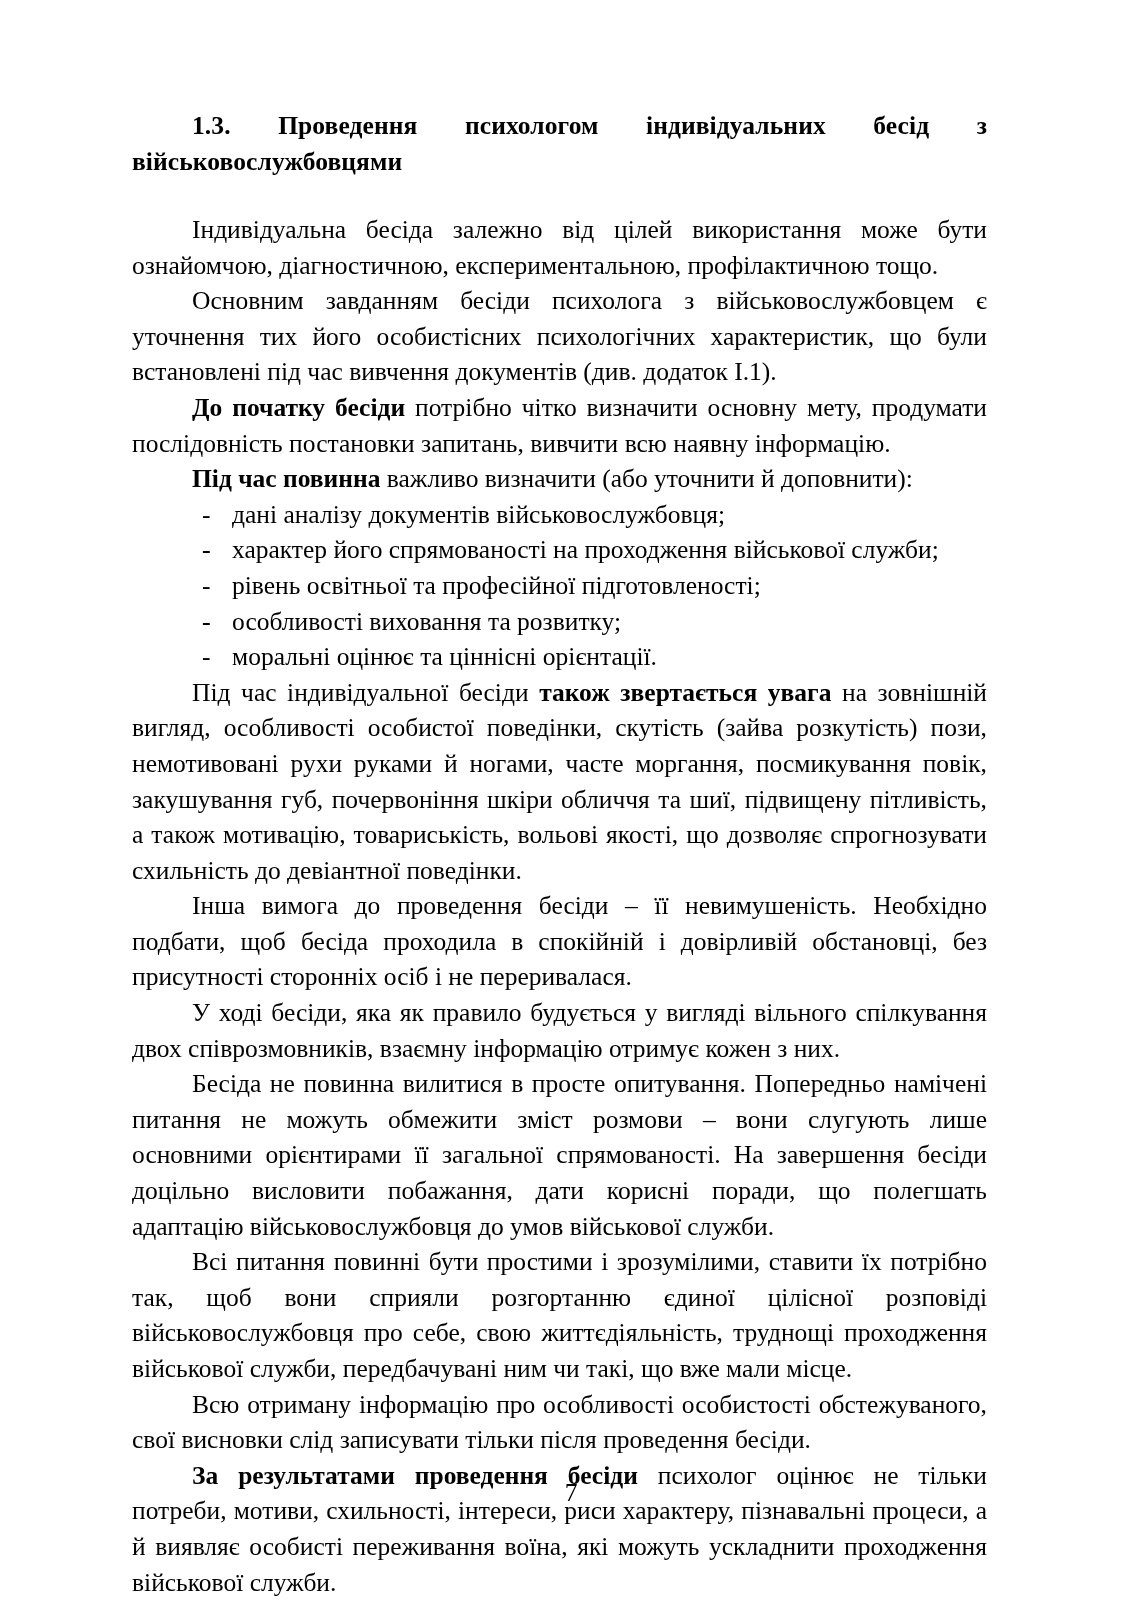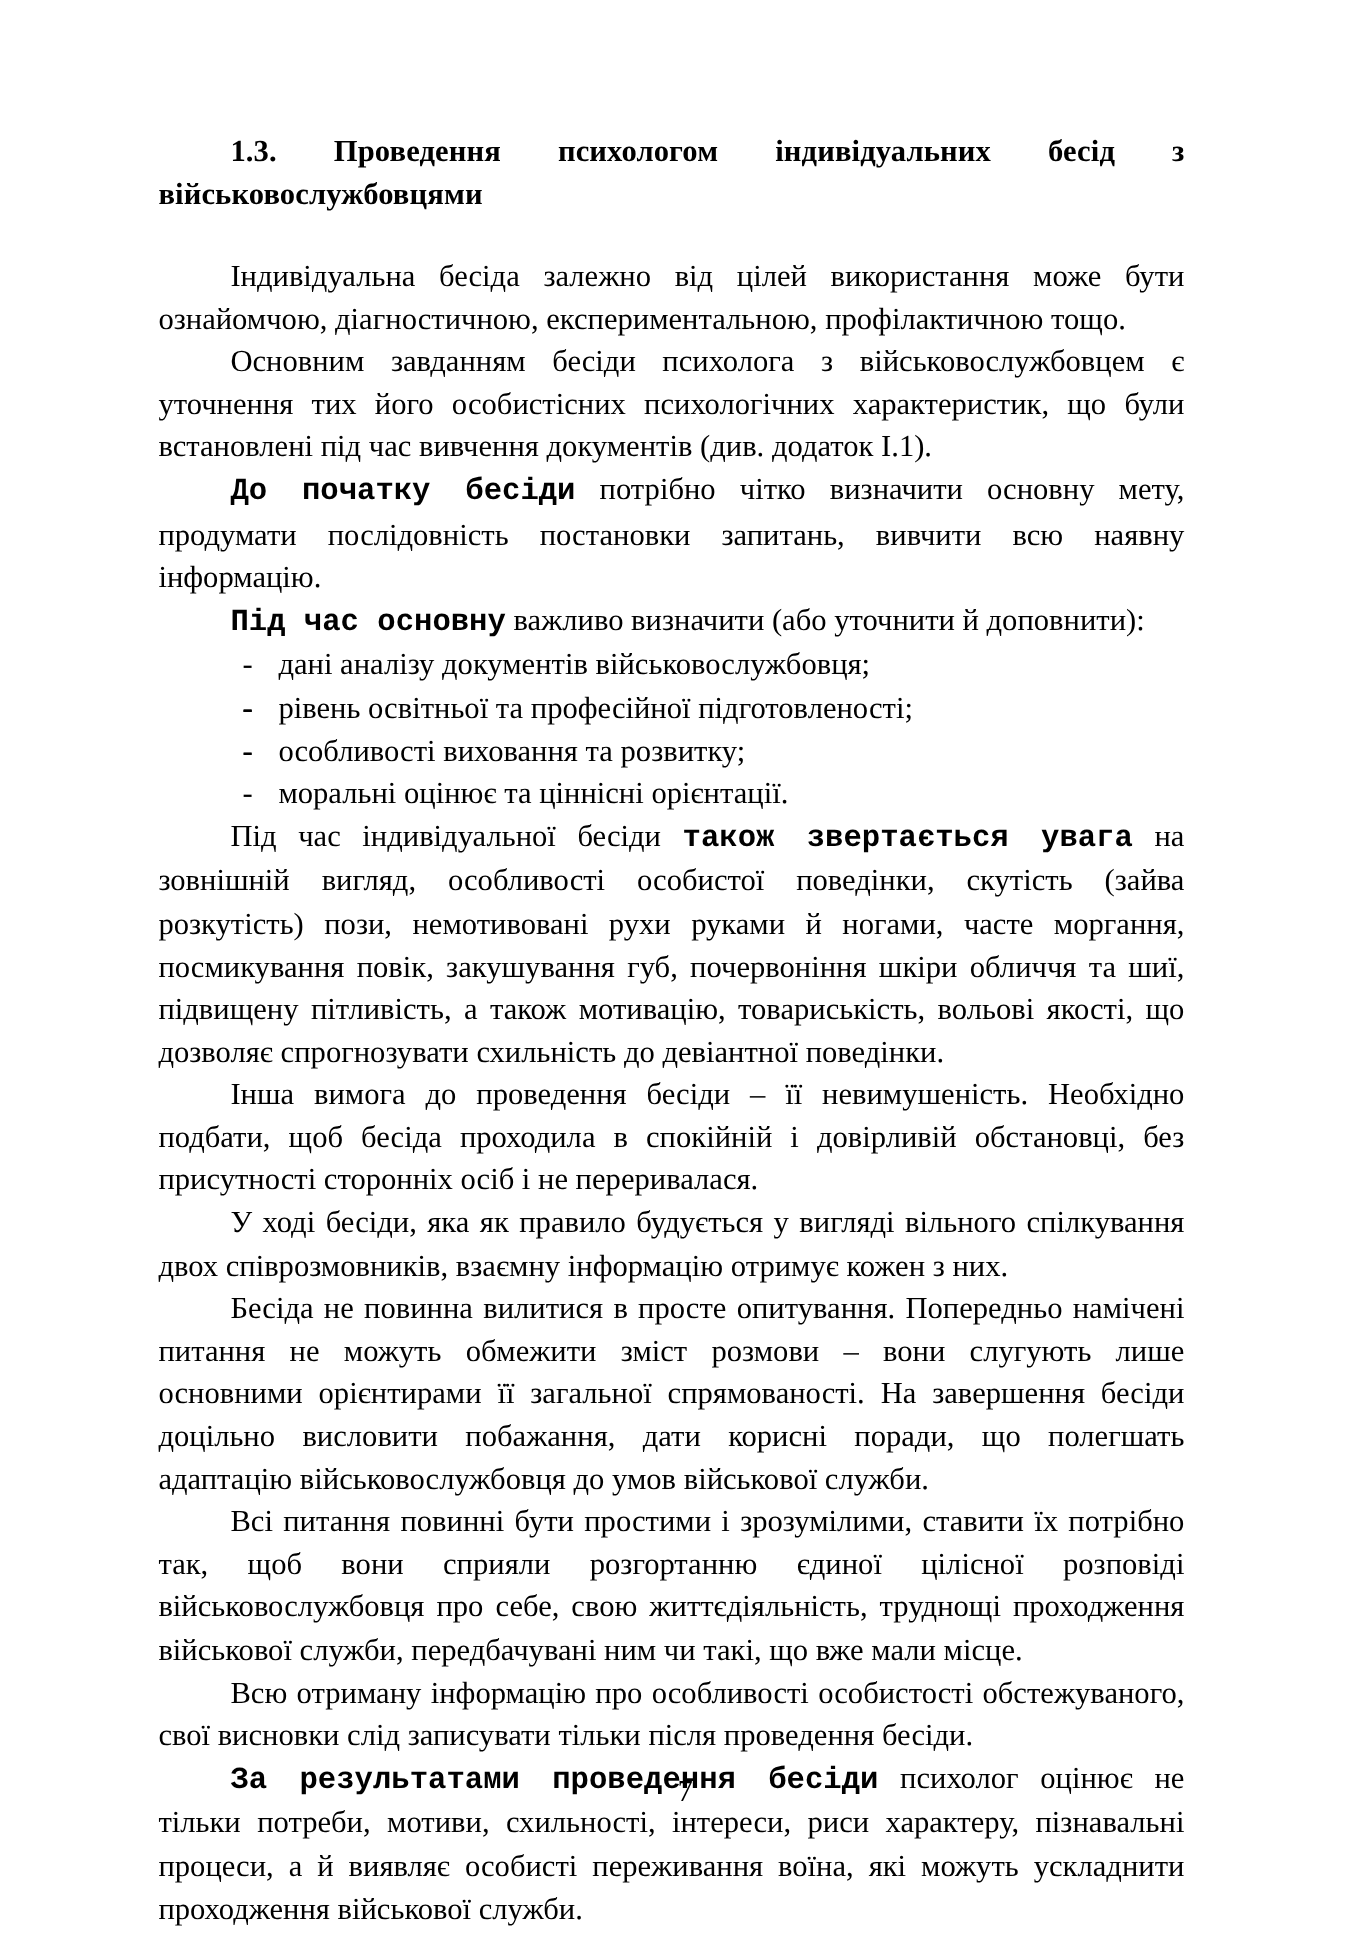--- a/index.html
+++ b/index.html
@@ -45,21 +45,20 @@
     font-size: 25.5px;
     line-height: 35.6px;
     text-align: justify;
     text-align-last: left;
     text-indent: 60px;
     margin: 0;
     hyphens: none;
   }
   .b {
     font-weight: bold;
-    font-family: Liberation Mono, monospace;
   }
   ul.bullets {
     list-style: none;
     margin: 0;
     padding: 0;
   }
   ul.bullets li {
     font-size: 25.5px;
     line-height: 35.6px;
     margin: 0;
@@ -92,26 +91,26 @@
     <h2 class="heading">1.3. Проведення психологом індивідуальних бесід з військовослужбовцями</h2>
 
     <div class="gap-after-heading"></div>
 
     <p class="para">Індивідуальна бесіда залежно від цілей використання може бути ознайомчою, діагностичною, експериментальною, профілактичною тощо.</p>
 
     <p class="para">Основним завданням бесіди психолога з військовослужбовцем є уточнення тих його особистісних психологічних характеристик, що були встановлені під час вивчення документів (див. додаток І.1).</p>
 
     <p class="para"><span class="b">До початку бесіди</span><span> потрібно чітко визначити основну мету, продумати послідовність постановки запитань, вивчити всю наявну інформацію.</span></p>
 
-    <p class="para"><span class="b">Під час основну</span><span> важливо визначити (або уточнити й доповнити):</span></p>
+    <p class="para"><span class="b">Під час повинна</span><span> важливо визначити (або уточнити й доповнити):</span></p>
 
     <ul class="bullets">
       <li><span class="dash">-</span><span>дані аналізу документів військовослужбовця;</span></li>
       <li><span class="dash">-</span></li>
-      <li><span class="dash">-</span></li>
+      <li><span class="dash">-</span><span>характер його спрямованості на проходження військової служби;</span></li>
       <li><span class="dash">-</span><span>рівень освітньої та професійної підготовленості;</span></li>
       <li><span class="dash">-</span></li>
       <li><span class="dash">-</span><span>особливості виховання та розвитку;</span></li>
       <li><span class="dash">-</span><span>моральні оцінює та ціннісні орієнтації.</span></li>
     </ul>
 
     <p class="para"><span>Під час індивідуальної бесіди </span><span class="b">також звертається увага</span><span> на зовнішній вигляд, особливості особистої поведінки, скутість (зайва розкутість) пози, немотивовані рухи руками й ногами, часте моргання, посмикування повік, закушування губ, почервоніння шкіри обличчя та шиї, підвищену пітливість, а також мотивацію, товариськість, вольові якості, що дозволяє спрогнозувати схильність до девіантної поведінки.</span></p>
 
     <p class="para">Інша вимога до проведення бесіди – її невимушеність. Необхідно подбати, щоб бесіда проходила в спокійній і довірливій обстановці, без присутності сторонніх осіб і не переривалася.</p>
 

